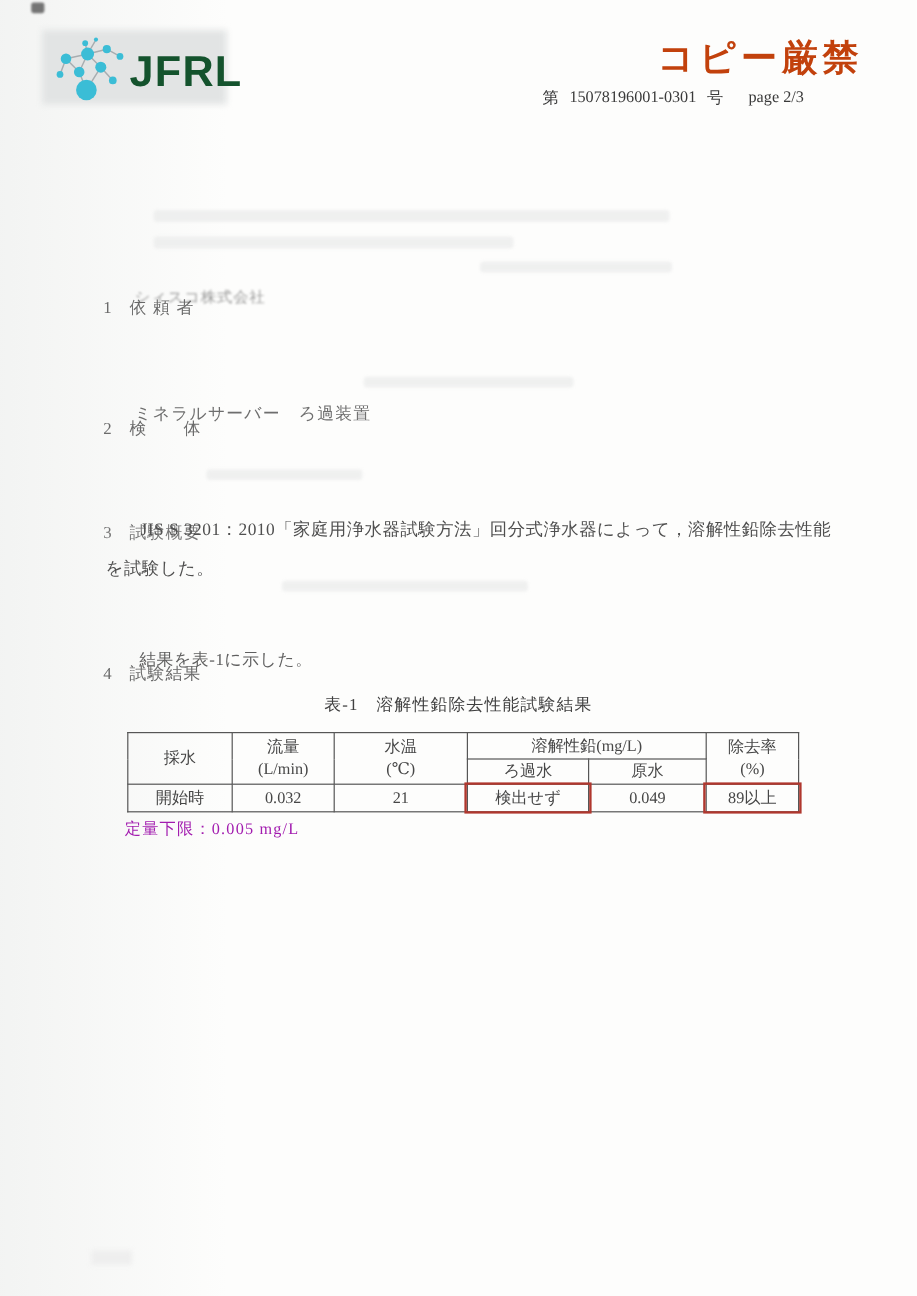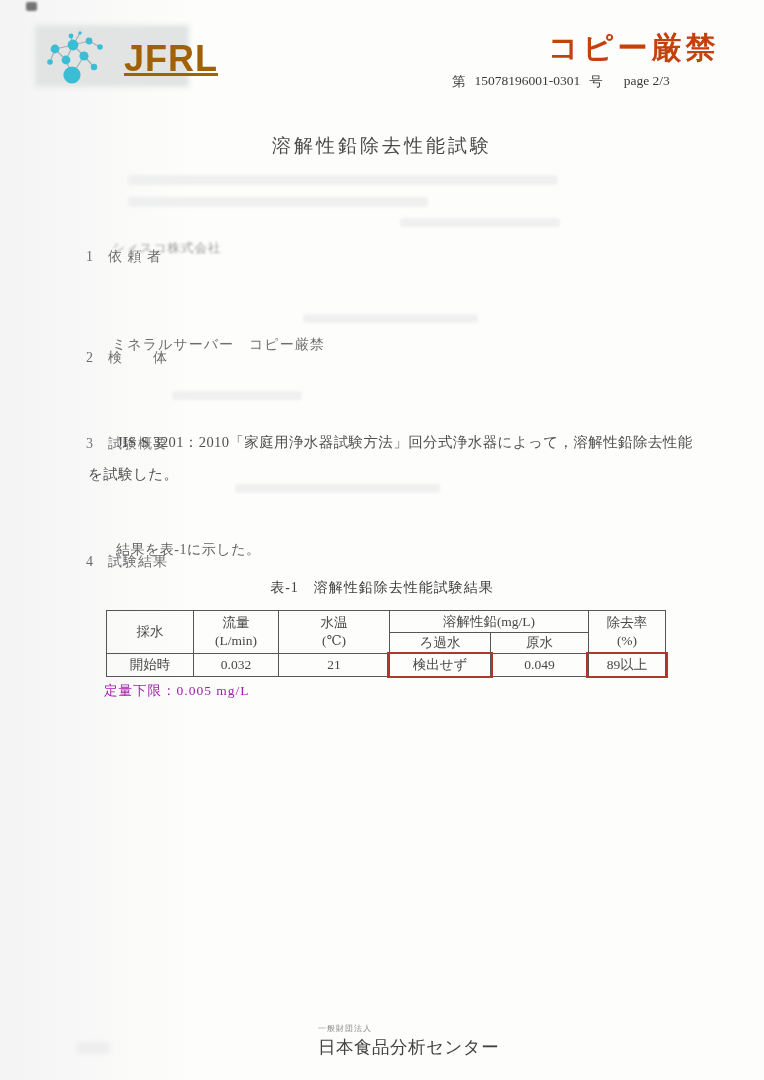--- a/index.html
+++ b/index.html
@@ -23,22 +23,22 @@
     background:#4a4a4a; border-radius:2px; filter:blur(1px); opacity:.75;
   }
   
   .logo-patch {
     position:absolute; left:35px; top:25px; width:154px; height:62px;
     background:#e2e4e4; filter:blur(2.5px);
   }
   .logo { position:absolute; left:42px; top:28px; display:flex; align-items:center; }
   .logo-text {
     font-family:"Liberation Sans","DejaVu Sans",sans-serif;
-    font-weight:bold; font-size:36px; color:#a16207; letter-spacing:1px;
-    margin-left:18px; line-height:58px;text-decoration:underline;
+    font-weight:bold; font-size:36px; color:#14532d; letter-spacing:1px;
+    margin-left:2px; line-height:58px;
   }
   
   .copy-notice {
     position:absolute; left:548px; top:28px;
     font-size:30px; font-weight:bold; color:#c2410c; letter-spacing:4px;
   }
   .doc-line {
     position:absolute; left:452px; top:73px; width:300px;
     font-size:13.5px; color:#3a3a3a; display:flex; gap:9px; white-space:nowrap;
   }
@@ -152,39 +152,38 @@
 
   <div class="copy-notice">コピー厳禁</div>
 
   <div class="doc-line">
     <span>第</span>
     <span>15078196001-0301</span>
     <span>号</span>
     <span class="pg">page 2/3</span>
   </div>
 
-  <div class="doc-title">溶解性鉛除去性能試験</div>
 
   <div class="ghost g1"></div>
   <div class="ghost g2"></div>
   <div class="ghost g3"></div>
   <div class="ghost g4"></div>
   <div class="ghost g5"></div>
   <div class="ghost g6"></div>
   <div class="smudge-bl"></div>
 
   <div class="sec-head s1">
     <span class="num">1</span><span>依 頼 者</span>
   </div>
   <div class="sec-body b1">シィスコ株式会社</div>
 
   <div class="sec-head s2">
     <span class="num">2</span><span>検　　体</span>
   </div>
-  <div class="sec-body b2">ミネラルサーバー　コピー厳禁</div>
+  <div class="sec-body b2">ミネラルサーバー　ろ過装置</div>
 
   <div class="sec-head s3">
     <span class="num">3</span><span>試験概要</span>
   </div>
   <div class="sec-body b3">JIS S 3201：2010「家庭用浄水器試験方法」回分式浄水器によって，溶解性鉛除去性能を試験した。</div>
 
   <div class="sec-head s4">
     <span class="num">4</span><span>試験結果</span>
   </div>
   <div class="sec-body b4">結果を表-1に示した。</div>
@@ -233,18 +232,14 @@
         <td class="hl">
           <span>89以上</span>
           <span class="hl-box"></span>
         </td>
       </tr>
     </tbody>
   </table>
 
   <div class="tbl-note">定量下限：0.005 mg/L</div>
 
-  <div class="footer">
-    <span class="org-type">一般財団法人</span>
-    <span class="org-name">日本食品分析センター</span>
-  </div>
 
 </div>
 
 </body></html>

